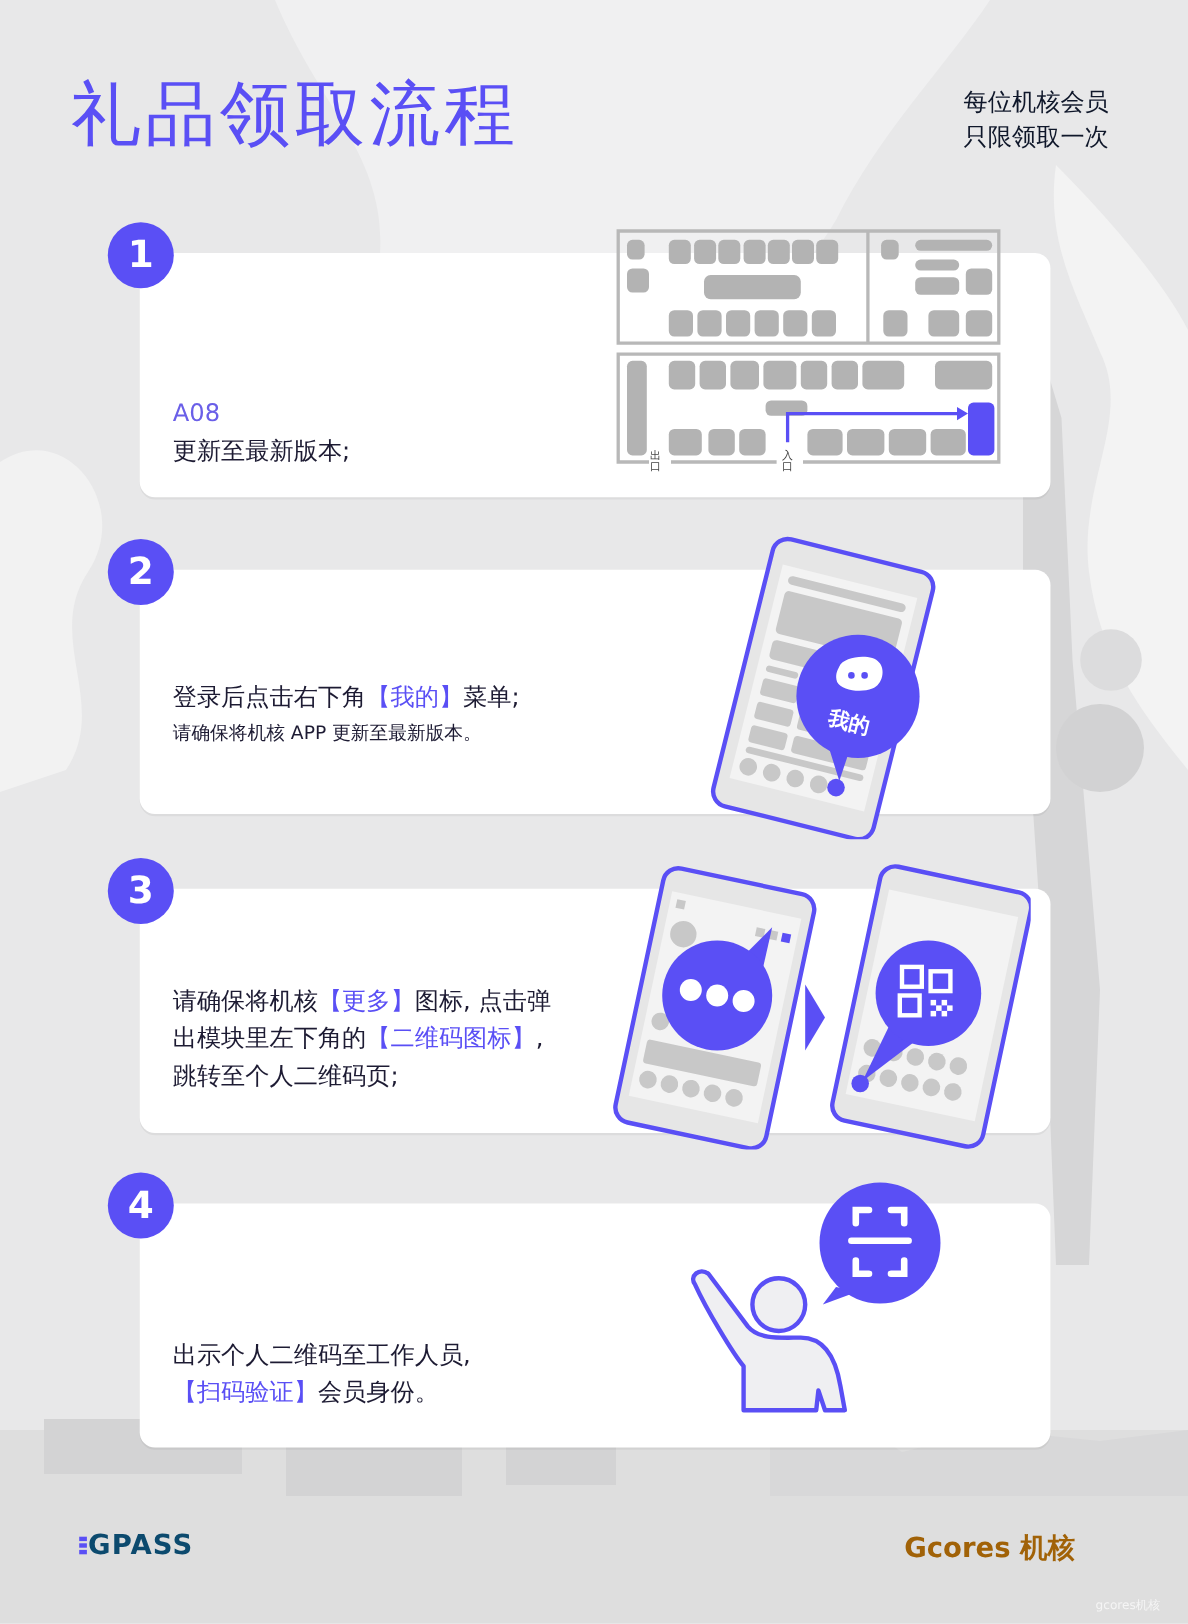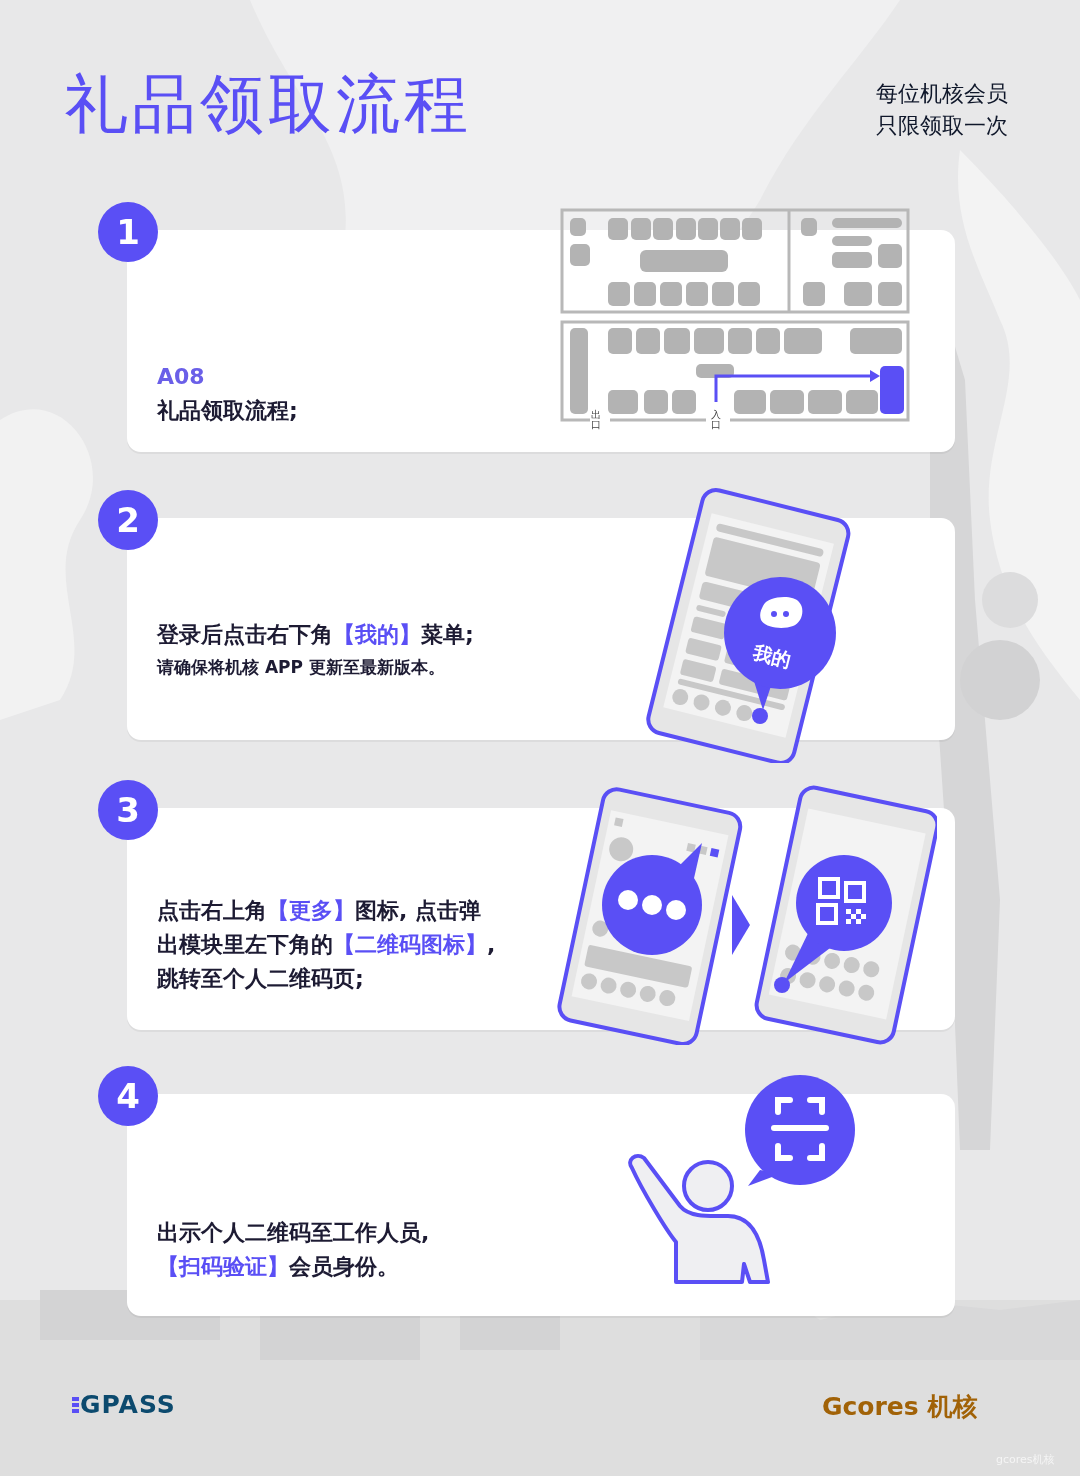--- a/index.html
+++ b/index.html
@@ -5,21 +5,21 @@
   html,body{margin:0;padding:0;}
   body{width:1080px;height:1476px;position:relative;overflow:hidden;
     background:#e9e9ea;font-family:"DejaVu Sans","Liberation Sans",sans-serif;color:#1d1b33;}
   .bg{position:absolute;inset:0;overflow:hidden;}
   .bg svg{position:absolute;left:0;top:0;}
   .title{position:absolute;left:64px;top:72px;font-size:64px;font-weight:normal;color:#5a4ff5;letter-spacing:4px;line-height:1;}
   .note{position:absolute;right:72px;top:78px;font-size:22px;font-weight:normal;color:#0f172a;line-height:32px;}
   .card{position:absolute;left:127px;width:828px;background:#ffffff;border-radius:14px;box-shadow:0 2px 0 rgba(0,0,0,0.05);}
   .badge{position:absolute;width:60px;height:60px;border-radius:50%;background:#5a4ff5;color:#fff;
     font-weight:bold;font-size:34px;display:flex;align-items:center;justify-content:center;left:98px;}
-  .text{position:absolute;left:157px;font-size:22px;font-weight:bold;line-height:34px;color:#1d1b33;}
+  .text{position:absolute;left:157px;font-size:22px;font-weight:normal;line-height:34px;color:#1d1b33;}
   .text .hl{color:#5a4ff5;}
   .small{font-size:17px;line-height:30px;}
   .illu{position:absolute;}
   .logo-l{position:absolute;left:72px;top:1390px;font-size:25px;font-weight:bold;color:#0c4a6e;letter-spacing:1px;display:flex;align-items:center;}
   .logo-l .bars{display:inline-flex;flex-direction:column;gap:2px;margin-right:1px;}
   .logo-l .bars i{display:block;width:7px;height:4px;background:#5a4ff5;}
   .logo-r{position:absolute;left:822px;top:1390px;font-size:25px;font-weight:bold;color:#a16207;}
   .wm{position:absolute;left:996px;top:1452px;font-size:11px;color:#f5f5f5;}
 </style>
 </head>
@@ -43,21 +43,21 @@
 <div class="title">礼品领取流程</div>
 <div class="note">
   <div>每位机核会员</div>
   <div>只限领取一次</div>
 </div>
 
 <div class="card" style="top:230px;height:222px;"></div>
 <div class="badge" style="top:202px;">1</div>
 <div class="text" style="top:360px;">
   <div class="hl" style="color:#6a5fe8;">A08</div>
-  <div>礼品领取流程;</div>
+  <div>更新至最新版本;</div>
 </div>
 <div class="illu" style="left:560px;top:208px;">
   <svg width="354" height="226" viewBox="0 0 354 226">
     <g fill="none" stroke="#b8b8b8" stroke-width="3">
       <path d="M2 2 H348 V104 H2Z"></path>
       <path d="M229 2 V104"></path>
       <path d="M2 114 H348 V212 H2Z"></path>
     </g>
     <g fill="#b3b3b3">
       <rect x="10" y="10" width="16" height="18" rx="5"></rect>
@@ -147,21 +147,21 @@
     <path d="M128 128 C132 118 158 116 164 124 C170 130 168 144 158 148 C148 152 130 150 126 142 C124 136 126 132 128 128Z" fill="#ffffff"></path>
     <circle cx="139" cy="136" r="3" fill="#5a4ff5"></circle>
     <circle cx="151" cy="136" r="3" fill="#5a4ff5"></circle>
   </svg>
   <span style="position:absolute;left:118px;top:166px;color:#fff;font-size:19px;font-weight:bold;transform:rotate(14deg);">我的</span>
 </div>
 
 <div class="card" style="top:808px;height:222px;"></div>
 <div class="badge" style="top:780px;">3</div>
 <div class="text" style="top:894px;">
-  <div><span>点击右上角</span><span class="hl">【更多】</span><span>图标, 点击弹</span></div>
+  <div><span>请确保将机核</span><span class="hl">【更多】</span><span>图标, 点击弹</span></div>
   <div><span>出模块里左下角的</span><span class="hl">【二维码图标】</span><span>,</span></div>
   <div>跳转至个人二维码页;</div>
 </div>
 <div class="illu" style="left:552px;top:785px;">
   <svg width="385" height="260" viewBox="0 0 385 260">
     <g transform="rotate(12 90 130)">
       <rect x="28" y="12" width="140" height="236" rx="14" fill="#e6e6e6" stroke="#5a4ff5" stroke-width="4"></rect>
       <rect x="38" y="34" width="120" height="190" fill="#f3f3f3"></rect>
       <g fill="#c8c8c8">
         <rect x="44" y="40" width="8" height="8"></rect>

